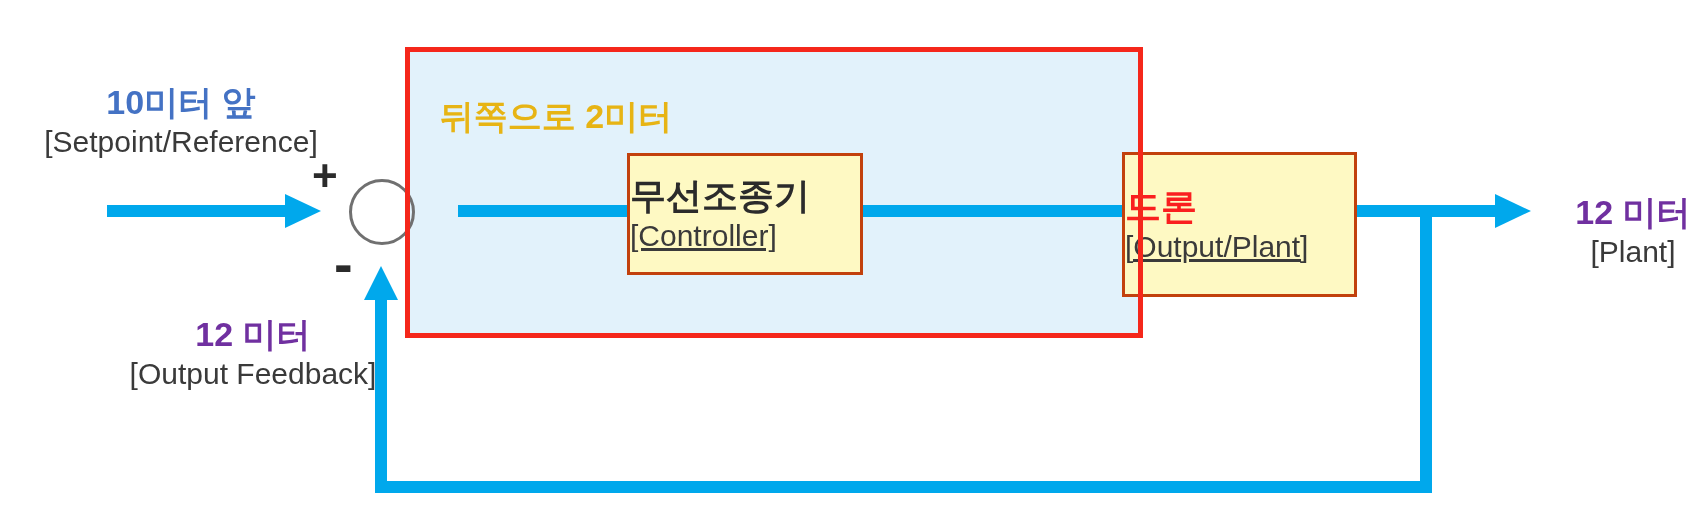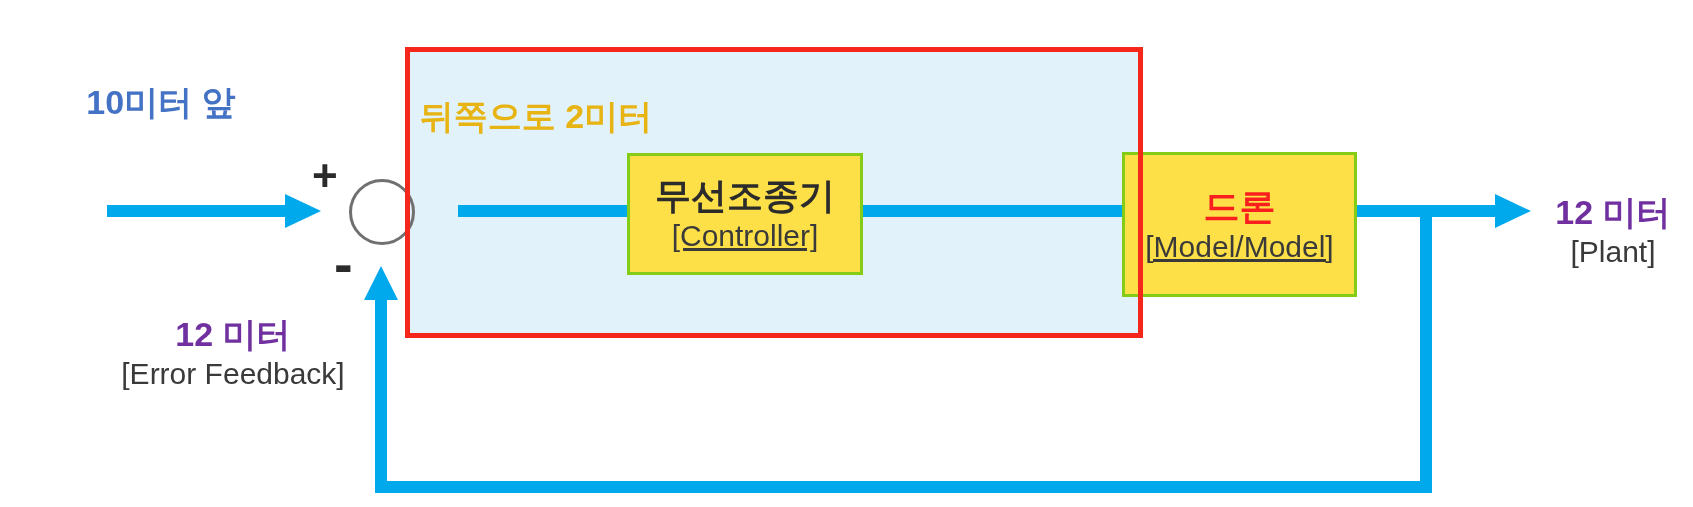--- a/index.html
+++ b/index.html
@@ -33,30 +33,30 @@
 
   
   .sum-circle{position:absolute;left:349px;top:179px;width:66px;height:66px;
               border:3px solid #707070;border-radius:50%;box-sizing:border-box;
               background:transparent;z-index:3;}
   .sign{position:absolute;z-index:4;color:#2B2B2B;font-weight:bold;line-height:1;}
   .sign.plus {left:312px;top:154px;font-size:44px;}
   .sign.minus{left:334px;top:236px;font-size:56px;}
 
   
-  .pbox{position:absolute;background:#fde047;border:3px solid #84cc16;box-sizing:border-box;
-        display:flex;flex-direction:column;align-items:center;justify-content:center;z-index:3;}
+  .pbox{position:absolute;background:#fef9c3;border:3px solid #c2410c;box-sizing:border-box;
+        display:flex;flex-direction:column;align-items:flex-start;justify-content:center;z-index:3;}
   .pbox.controller{left:627px;top:153px;width:236px;height:122px;}
   .pbox.plant     {left:1122px;top:152px;width:235px;height:145px;}
   .pbox .ko{font-size:36px;font-weight:bold;color:#2B2B2B;line-height:44px;white-space:nowrap;}
   .pbox .en{font-size:30px;color:#3A3A3A;line-height:36px;white-space:nowrap;text-decoration:underline;}
   .pbox.plant .ko{color:#FA1F1F;}
 
   
-  .lblgrp{position:absolute;text-align:center;z-index:4;}
+  .lblgrp{position:absolute;text-align:center;z-index:4;padding-left:20px;}
   .lblgrp .main{font-size:34px;font-weight:bold;line-height:44px;white-space:nowrap;}
   .lblgrp .sub {font-size:30px;color:#3A3A3A;line-height:36px;white-space:nowrap;}
   .lblgrp.setpoint{left:0px;top:80px;width:322px;}
   .lblgrp.setpoint .main{color:#4472C4;}
   .lblgrp.error{left:400px;top:94px;width:272px;}
   .lblgrp.error .main{color:#E7B414;}
   .lblgrp.control{left:856px;top:91px;width:276px;}
   .lblgrp.control .main{color:#2EB45C;}
   .lblgrp.output{left:1533px;top:190px;width:160px;}
   .lblgrp.output .main{color:#7030A0;}
@@ -65,20 +65,21 @@
 </style>
 </head>
 <body>
 
 <div id="canvas">
 
   <div class="hl-fill"></div>
 
   <div class="lblgrp setpoint">
     <div class="main">10미터 앞</div>
+    <div class="sub">[Setpoint/Reference]</div>
   </div>
 
   <div class="line input-body"></div>
   <div class="head-right input-head"></div>
 
   <div class="sign plus">+</div>
   <div class="sign minus">-</div>
   <div class="sum-circle"></div>
 
   <div class="lblgrp error">
@@ -90,35 +91,35 @@
   <div class="pbox controller">
     <div class="ko">무선조종기</div>
     <div class="en">[Controller]</div>
   </div>
 
 
   <div class="line control-line"></div>
 
   <div class="pbox plant">
     <div class="ko">드론</div>
-    <div class="en">[Model/Model]</div>
+    <div class="en">[Output/Plant]</div>
   </div>
 
   <div class="line output-body"></div>
   <div class="head-right output-head"></div>
   <div class="line branch-vert"></div>
   <div class="line bottom-horiz"></div>
   <div class="line fb-vert"></div>
   <div class="head-up"></div>
 
   <div class="lblgrp output">
     <div class="main">12 미터</div>
     <div class="sub">[Plant]</div>
   </div>
 
   <div class="lblgrp feedback">
     <div class="main">12 미터</div>
-    <div class="sub">[Error Feedback]</div>
+    <div class="sub">[Output Feedback]</div>
   </div>
 
   <div class="hl-border"></div>
 
 </div>
 
 </body></html>

